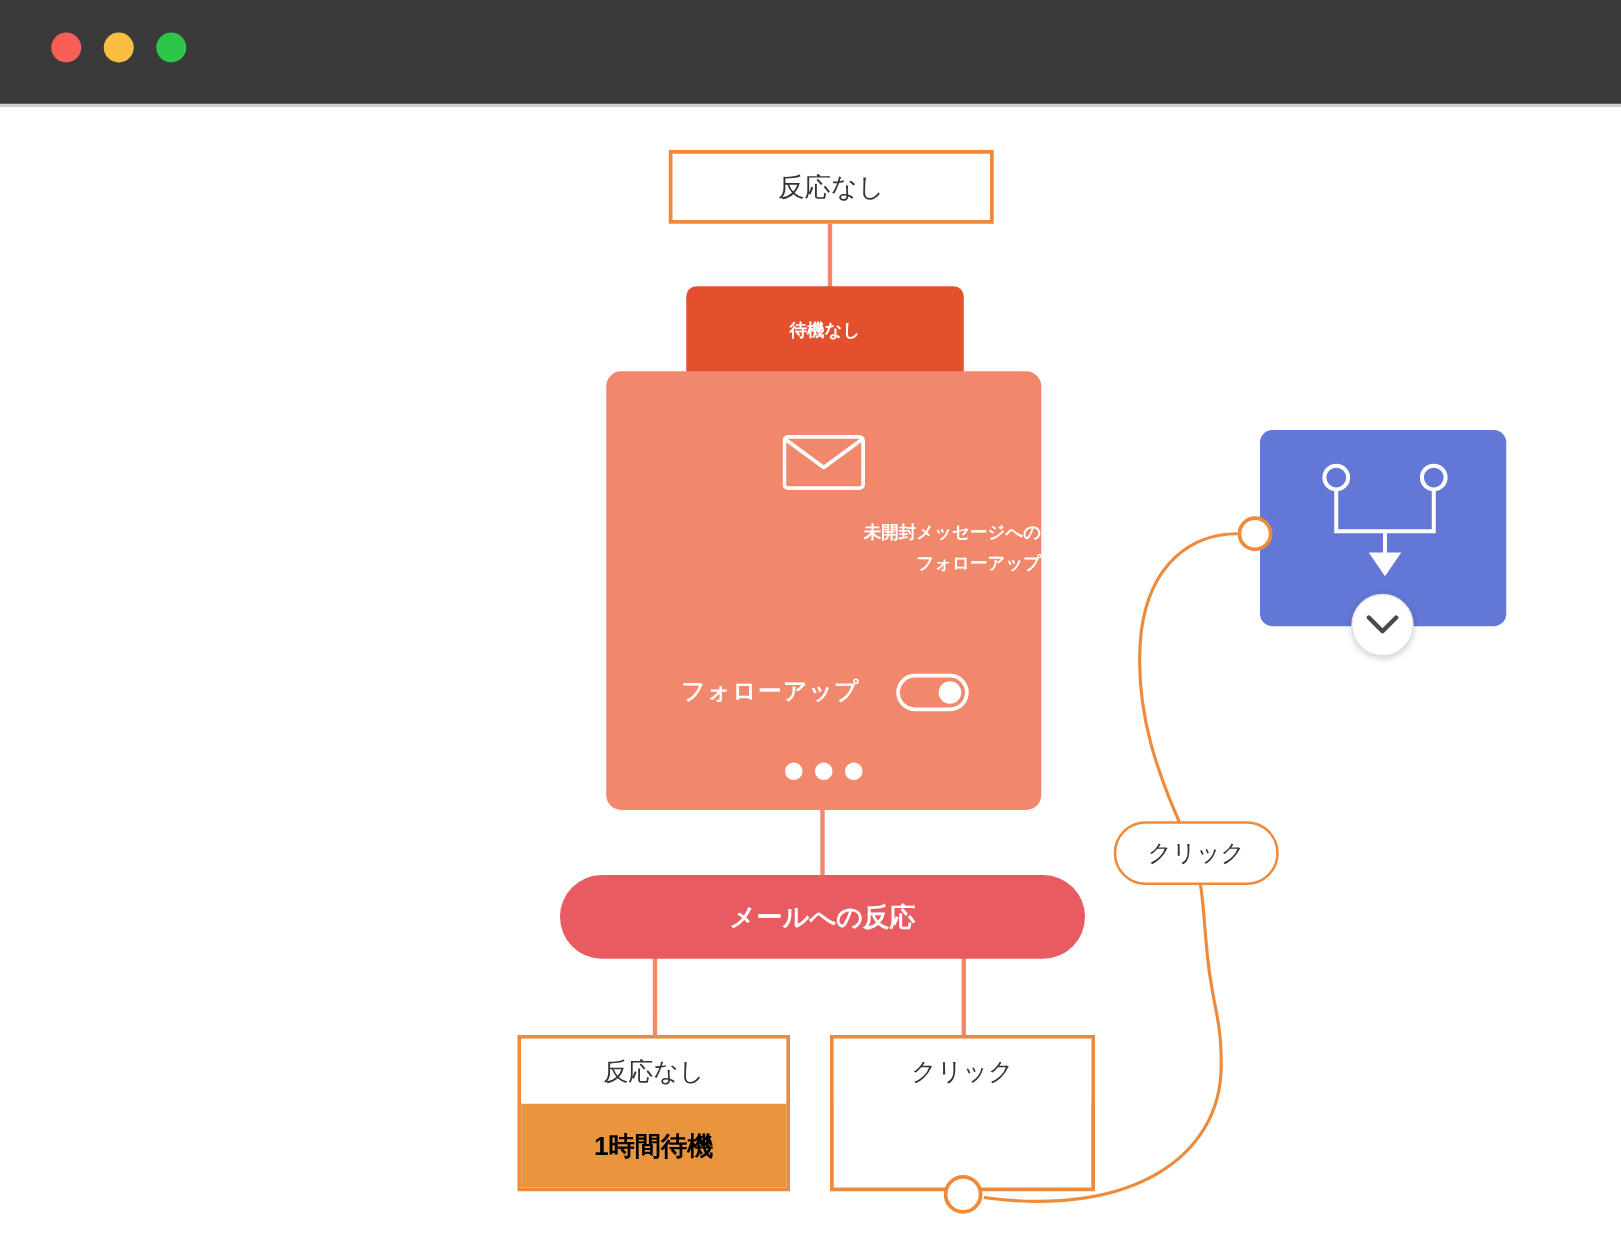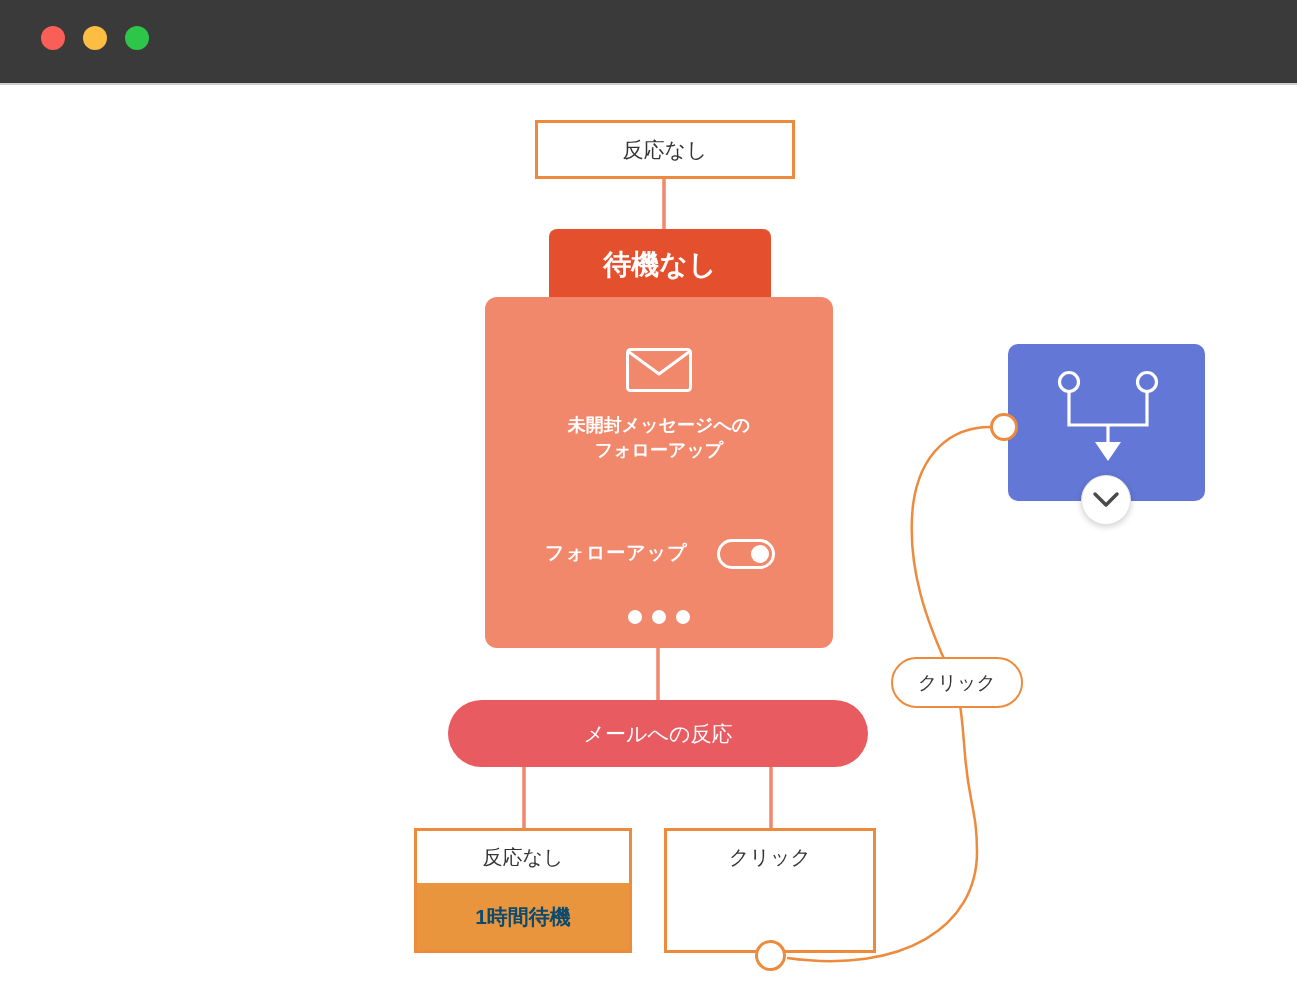--- a/index.html
+++ b/index.html
@@ -55,43 +55,43 @@
   }
 
   .wait-node {
     position: absolute;
     left: 549px; top: 229px;
     width: 222px; height: 72px;
     background: #E4502D;
     border-radius: 8px 8px 0 0;
     z-index: 2;
     display: flex; align-items: center; justify-content: center;
-    font-size: 28px; font-weight: bold; color: #ffffff;
+    font-size: 14px; font-weight: bold; color: #ffffff;
   }
 
   .followup-card {
     position: absolute;
     left: 485px; top: 297px;
     width: 348px; height: 351px;
     background: #F1876B;
     border-radius: 12px;
     z-index: 3;
   }
   .envelope-wrap {
     position: absolute;
     left: 141px; top: 51px;
     width: 66px; height: 44px;
   }
   .card-title {
     position: absolute;
     left: 0; top: 116px;
     width: 100%;
-    text-align: center;
+    text-align: right;
     color: #ffffff;
-    font-size: 18px; font-weight: bold;
+    font-size: 14px; font-weight: bold;
     line-height: 25px;
   }
   .toggle-row {
     position: absolute;
     left: 0; top: 238px;
     width: 100%; height: 34px;
   }
   .toggle-label {
     position: absolute;
     left: 60px; top: 5px;
@@ -126,21 +126,21 @@
   }
 
   .reaction-pill {
     position: absolute;
     left: 448px; top: 700px;
     width: 420px; height: 67px;
     background: #E85B61;
     border-radius: 34px;
     z-index: 2;
     display: flex; align-items: center; justify-content: center;
-    font-size: 21px; font-weight: normal; color: #ffffff;
+    font-size: 21px; font-weight: bold; color: #ffffff;
   }
 
   .branch-node {
     position: absolute;
     top: 828px;
     border: 3px solid #ED8A3C;
     background: #ffffff;
     z-index: 2;
     display: flex; flex-direction: column;
   }
@@ -148,21 +148,21 @@
   .branch-right { left: 664px; width: 212px; height: 125px; }
   .branch-condition {
     height: 52px;
     display: flex; align-items: center; justify-content: center;
     font-size: 20px; color: #333333;
     background: #ffffff;
   }
   .branch-action {
     flex: 1;
     display: flex; align-items: center; justify-content: center;
-    font-size: 21px; font-weight: bold; color: #0c4a6e;
+    font-size: 21px; font-weight: bold; color: #000000;
     background: #E8953E;
   }
 
   .edge-label-pill {
     position: absolute;
     left: 891px; top: 657px;
     width: 132px; height: 51px;
     background: #ffffff;
     border: 2px solid #ED8A3C;
     border-radius: 26px;

